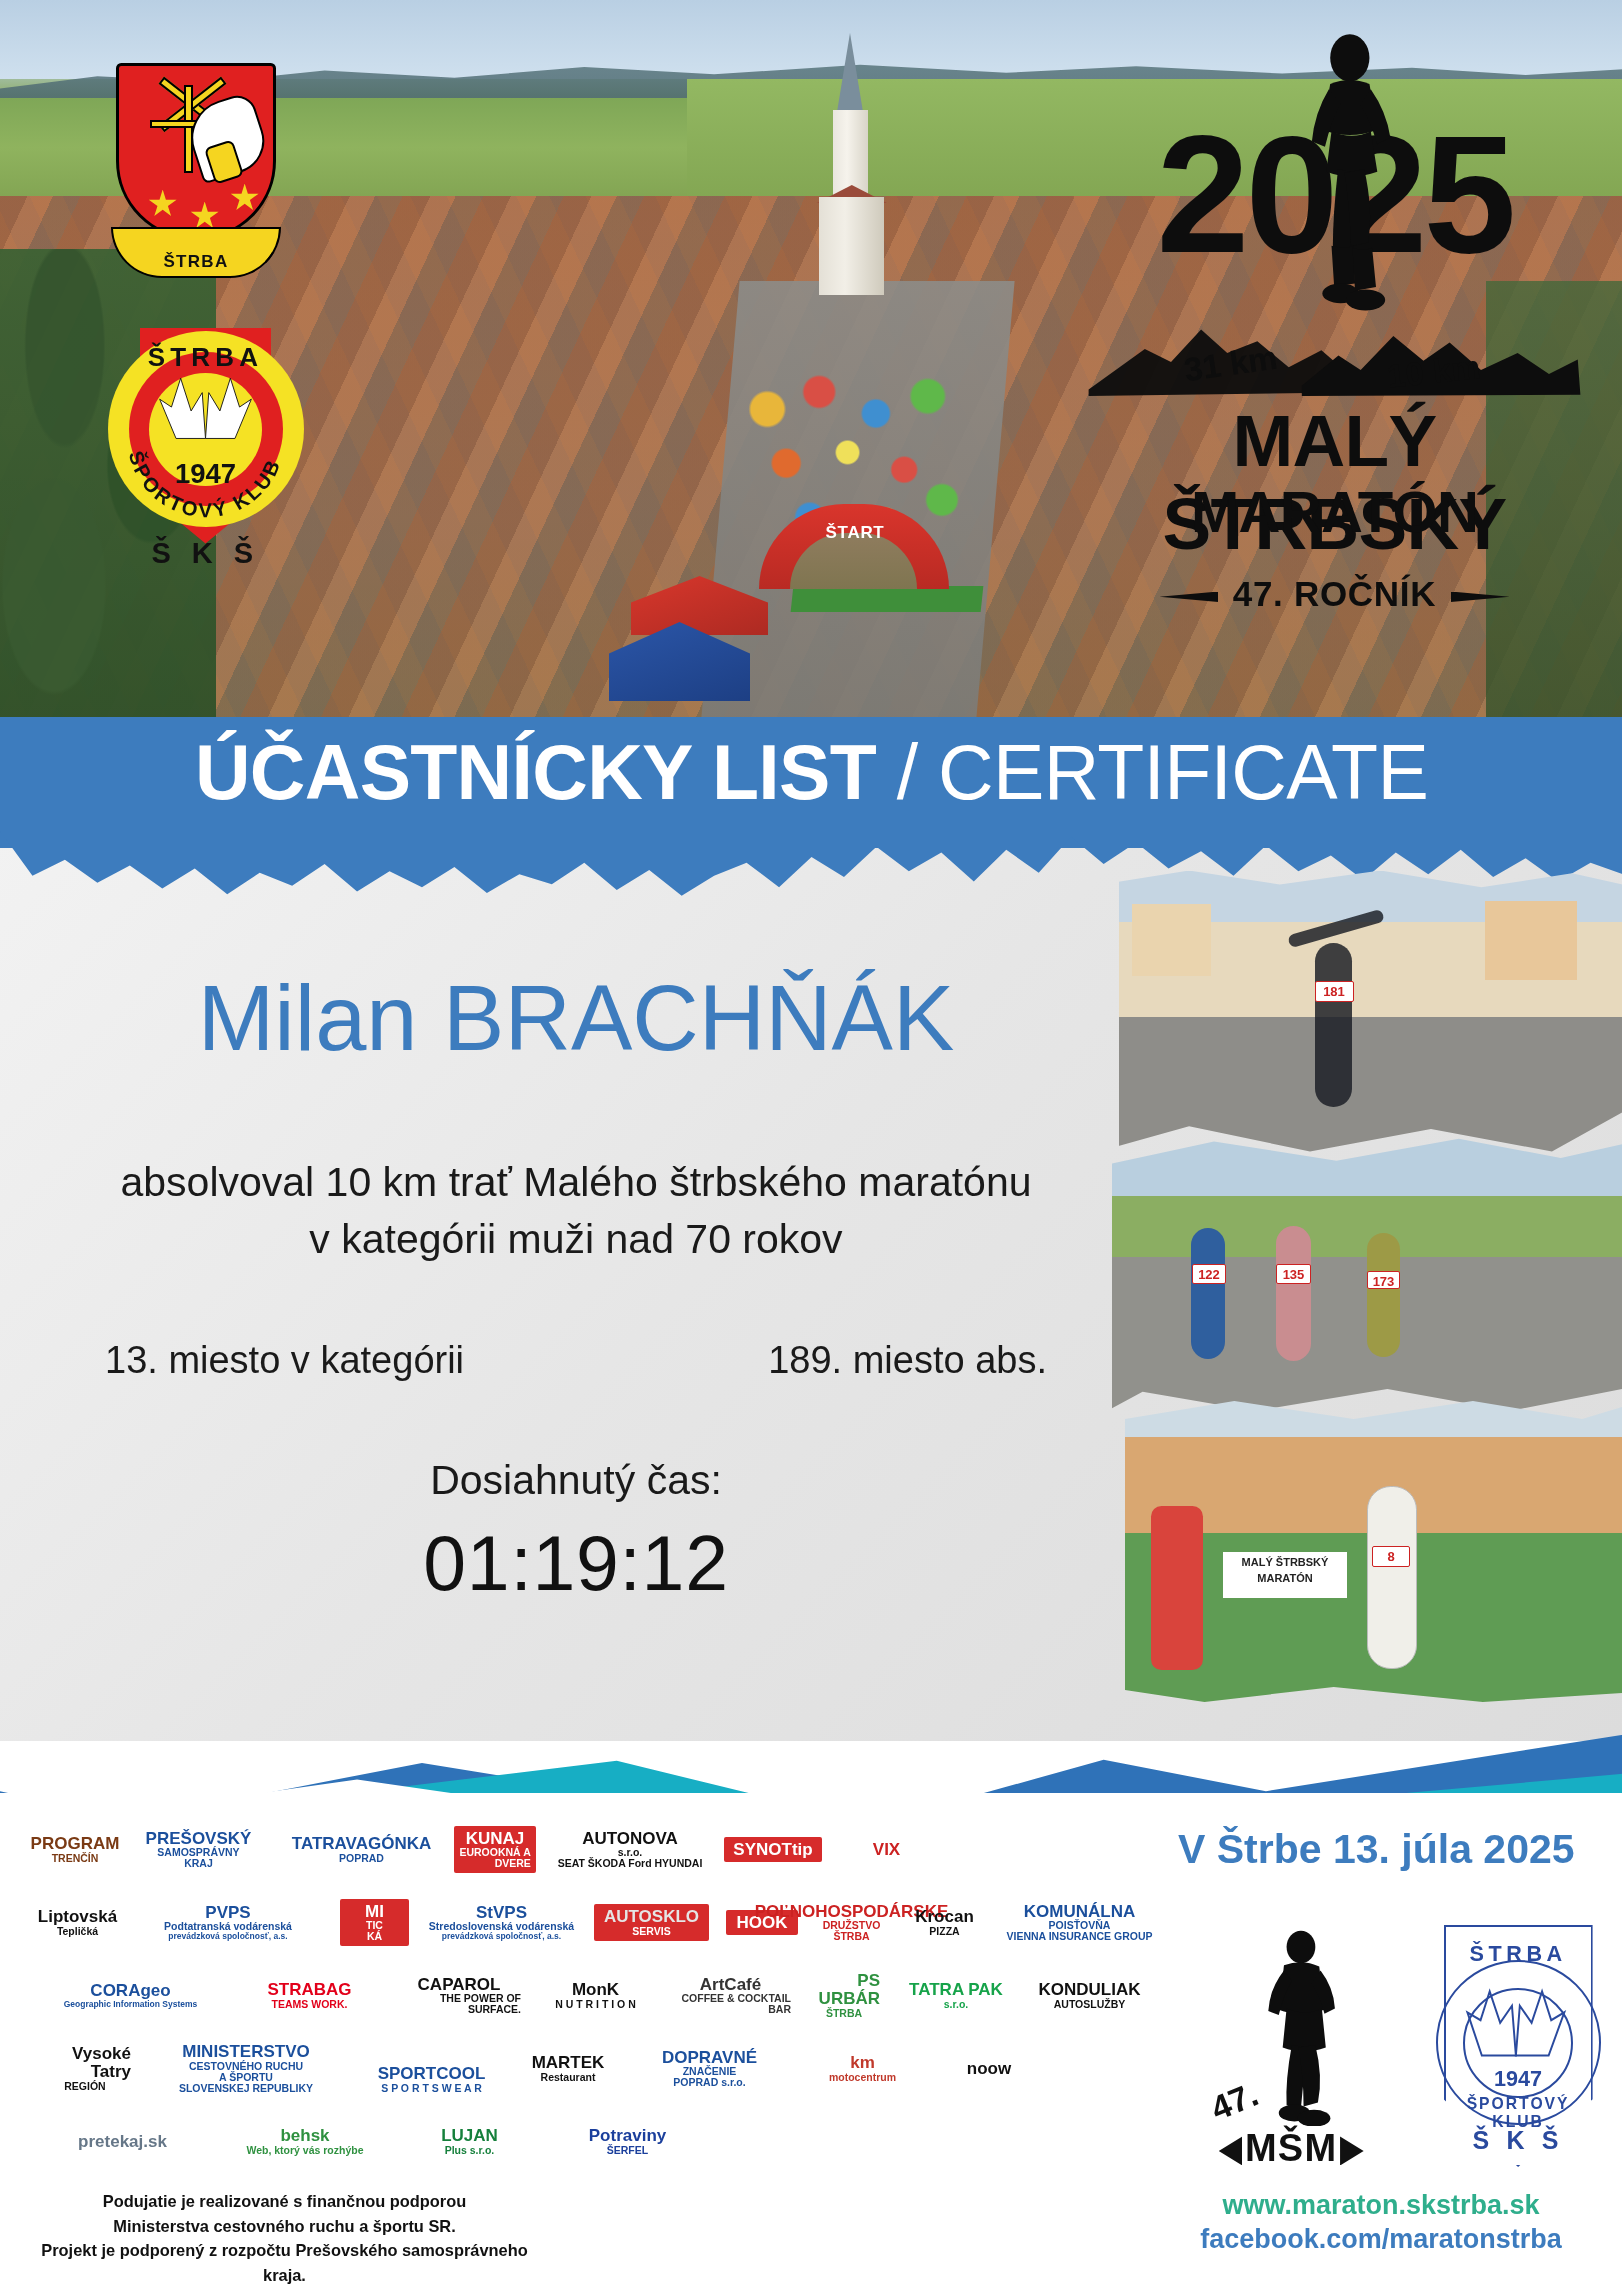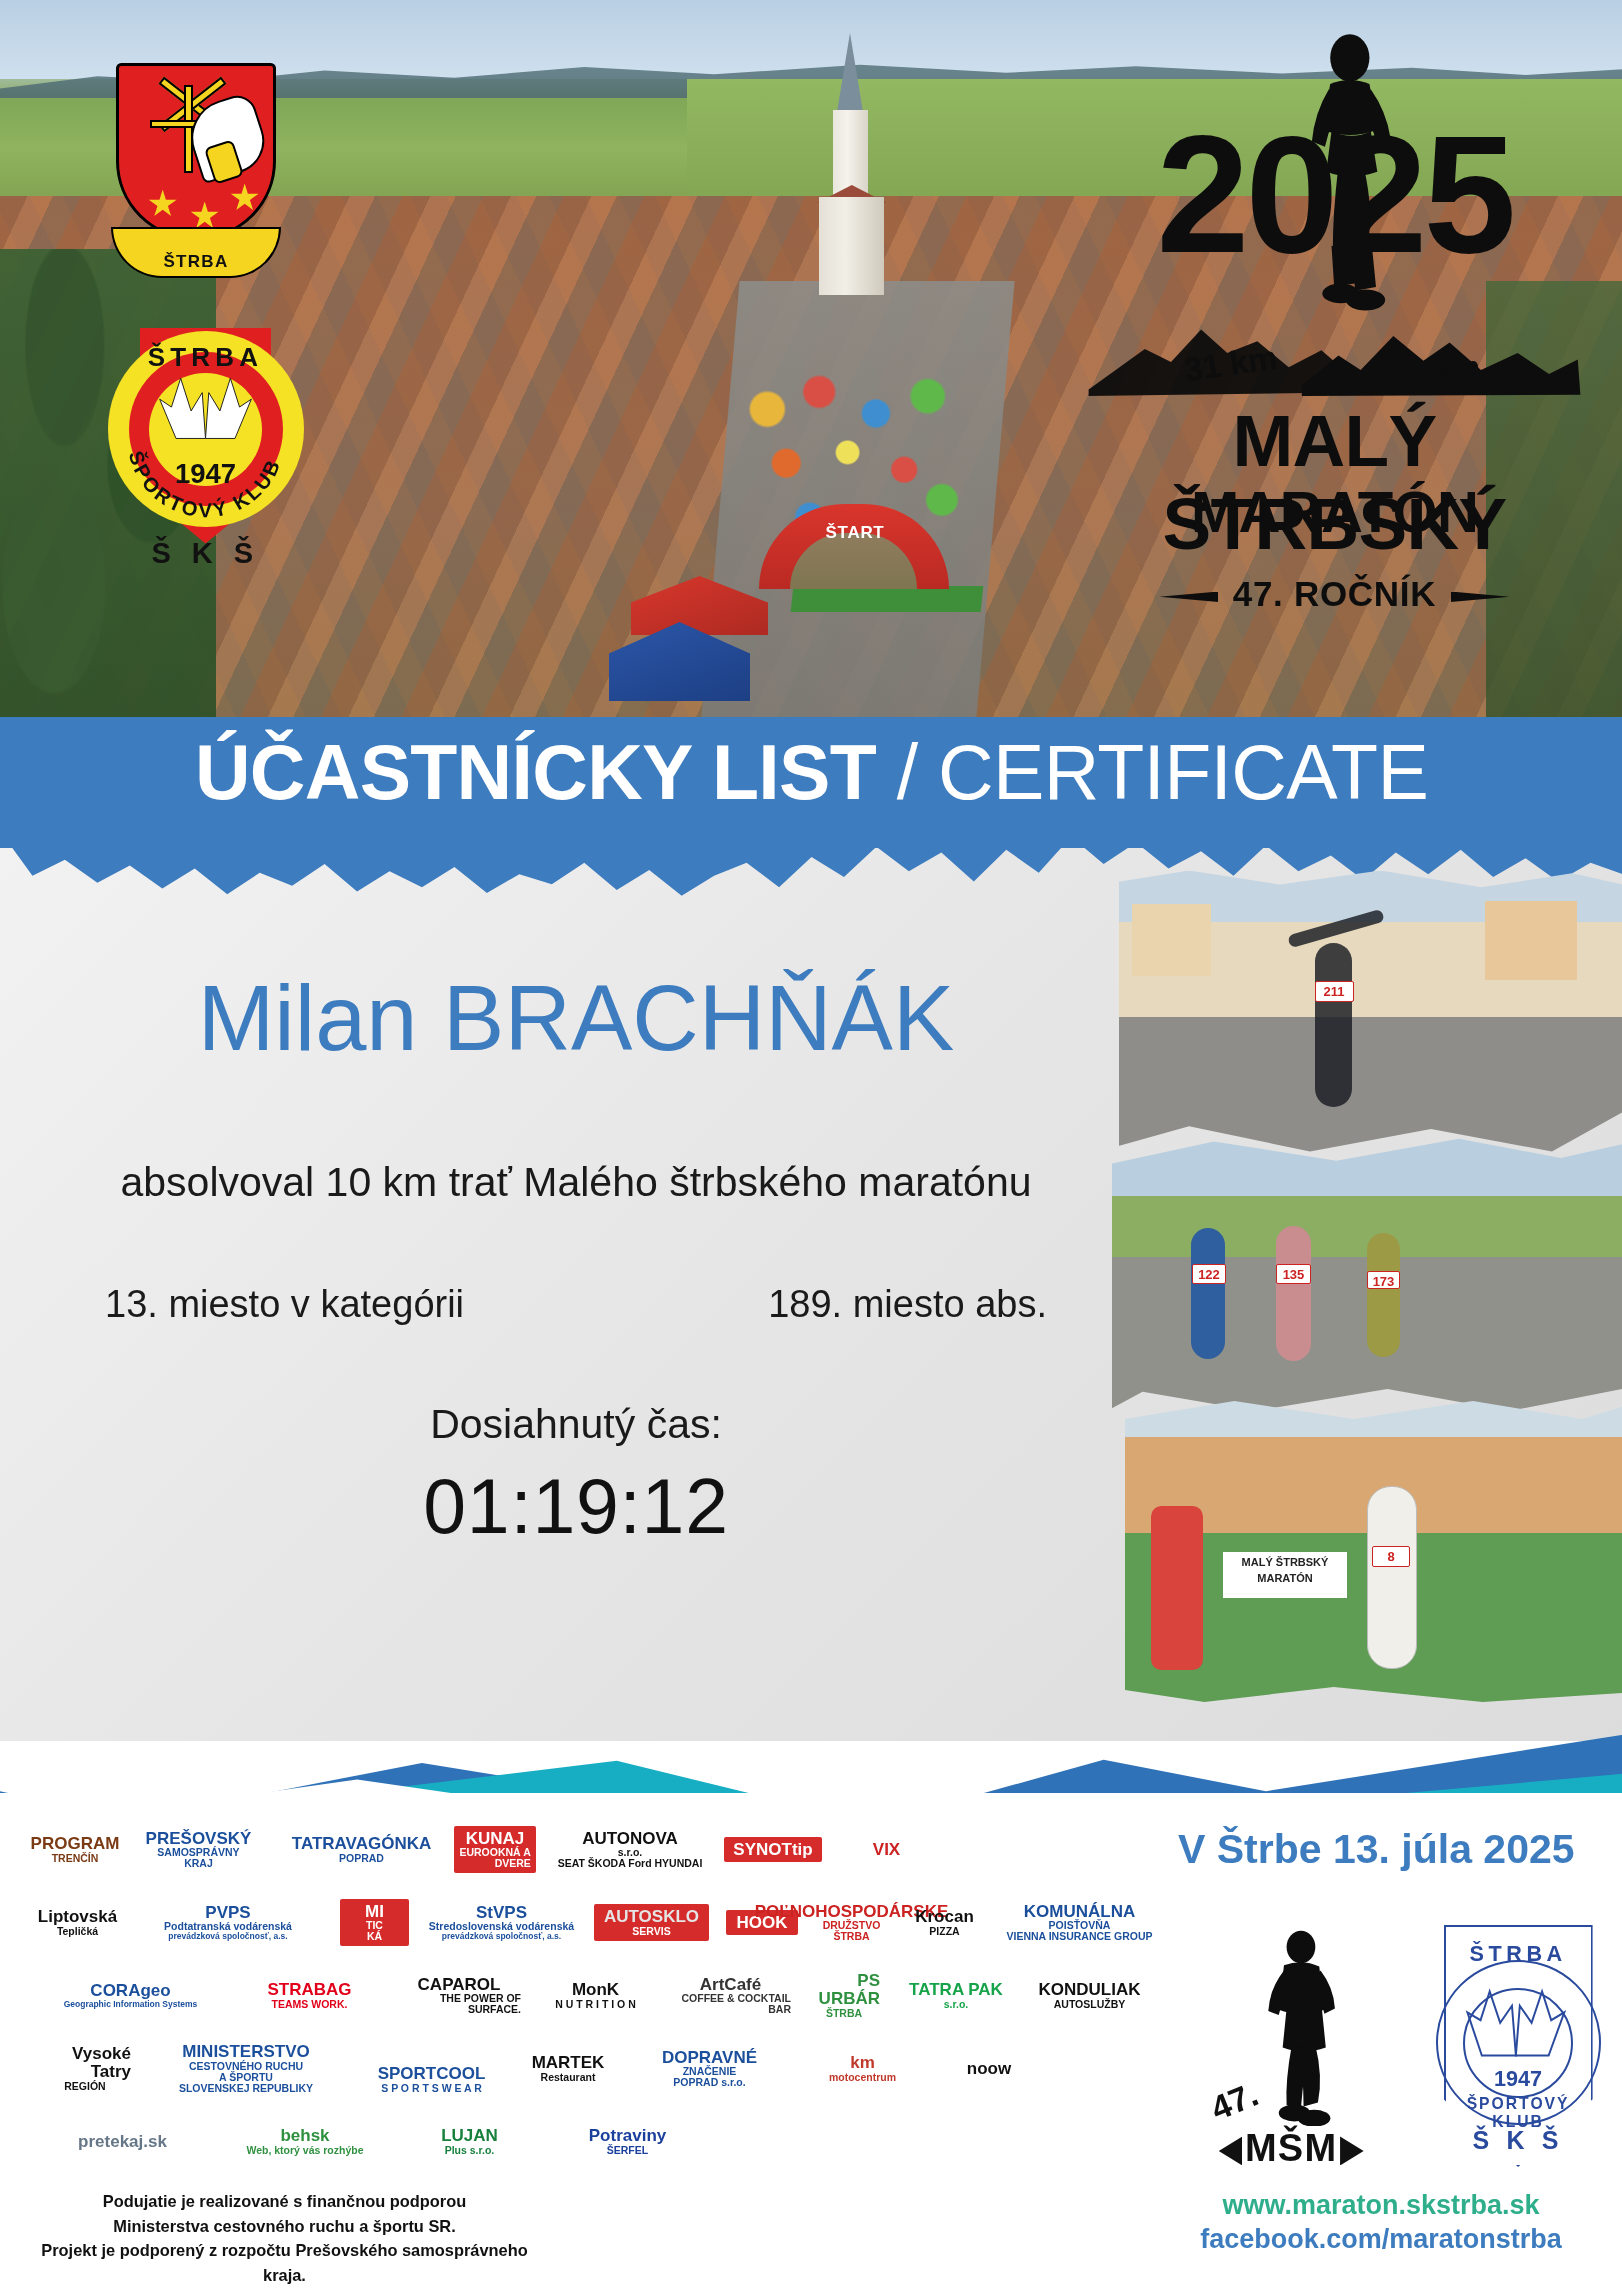--- a/index.html
+++ b/index.html
@@ -508,34 +508,35 @@
   <span class="b">ÚČASTNÍCKY LIST</span><span class="n"> / </span><span class="n">CERTIFICATE</span>
 </div>
 <div class="banner-torn"></div>
 
 <div class="body-bg"></div>
 
 <div class="content">
   <div class="name">Milan BRACHŇÁK</div>
   <div class="desc">
     <div>absolvoval 10 km trať Malého štrbského maratónu</div>
+    <div>v kategórii muži nad 70 rokov</div>
   </div>
   <div class="places">
     <div>13. miesto v kategórii</div>
     <div>189. miesto abs.</div>
   </div>
   <div class="timelabel">Dosiahnutý čas:</div>
   <div class="timeval">01:19:12</div>
 </div>
 
 <div class="collage">
   <div class="ph ph1">
     <div class="ph-fig" style="left:196px;top:72px;width:37px;height:164px;border-radius:18.3px;"></div>
     <div class="ph-fig" style="left:168px;top:51px;width:98px;height:13px;border-radius:6.5px;transform:rotate(-16deg);"></div>
-    <div class="ph-bib" style="left:196px;top:110px;width:39px;height:21px;">211</div>
+    <div class="ph-bib" style="left:196px;top:110px;width:39px;height:21px;">181</div>
     <div class="ph-house" style="left:13px;top:33px;width:79px;height:72px;background:#ead4ae;"></div>
     <div class="ph-house" style="left:366px;top:30px;width:92px;height:79px;background:#e8c79a;"></div>
   </div>
   <div class="ph ph2">
     <div class="ph-fig" style="left:79px;top:92px;width:34px;height:131px;border-radius:17px;background:#2f5f9e;"></div>
     <div class="ph-bib" style="left:80px;top:128px;width:34px;height:19.6px;">122</div>
     <div class="ph-fig" style="left:164px;top:90px;width:35px;height:135px;border-radius:17.7px;background:#c98d90;"></div>
     <div class="ph-bib" style="left:164px;top:128px;width:35px;height:19.6px;">135</div>
     <div class="ph-fig" style="left:255px;top:97px;width:33px;height:124px;border-radius:16.4px;background:#9d9a46;"></div>
     <div class="ph-bib" style="left:255px;top:135px;width:33px;height:18.3px;">173</div>

